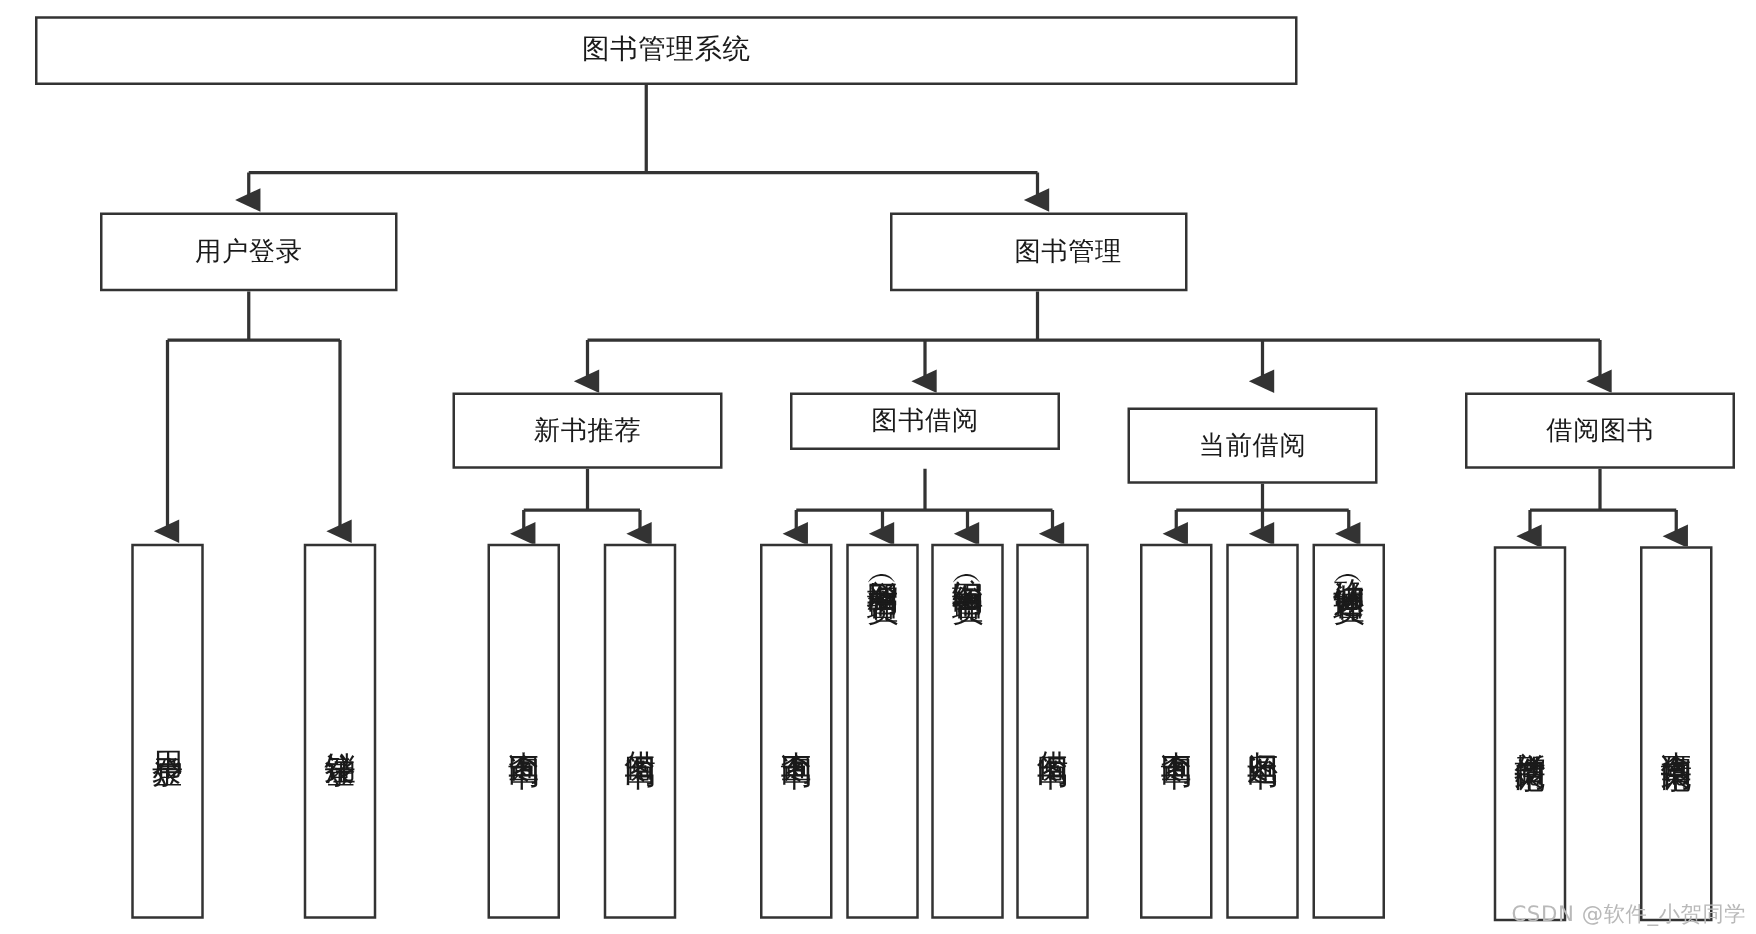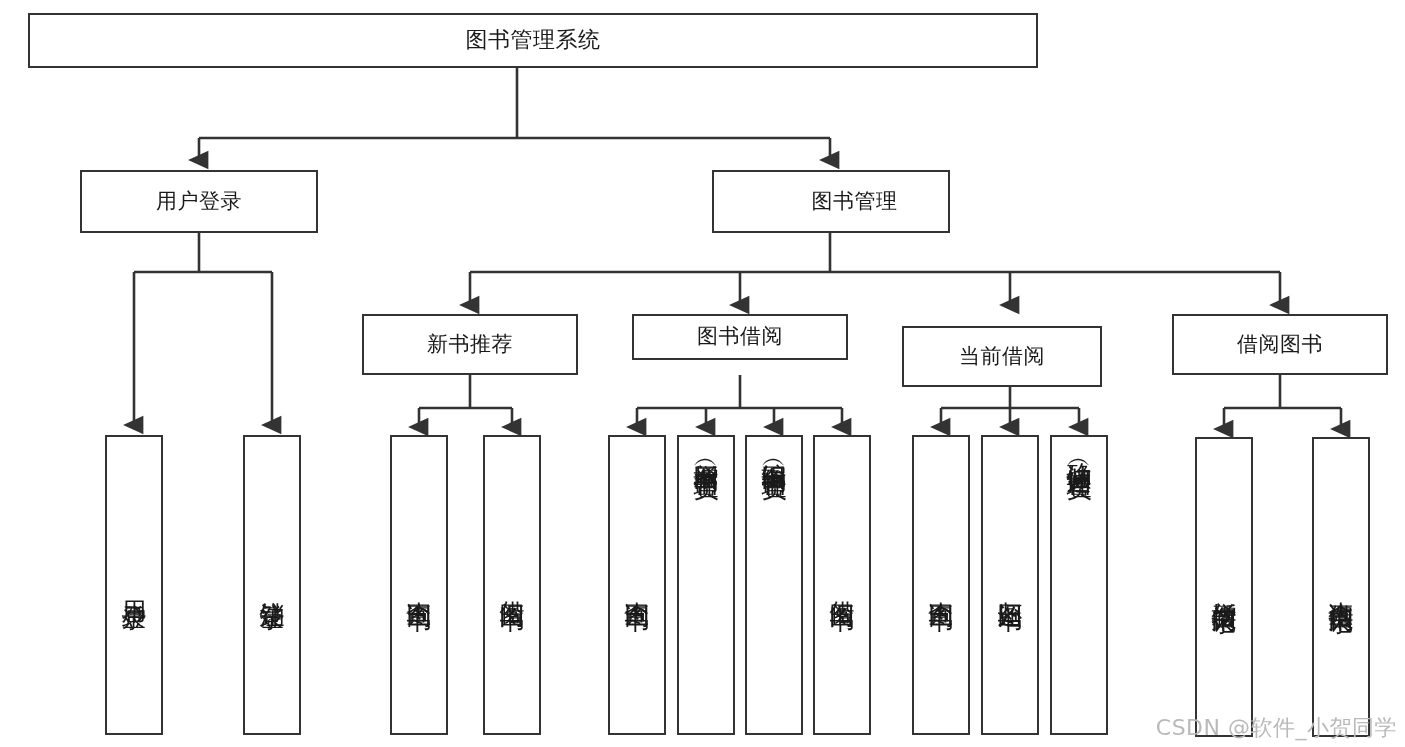--- a/index.html
+++ b/index.html
@@ -63,21 +63,21 @@
     letter-spacing: 2px;
   }
   .vert.centered {
     align-items: center;
     padding-top: 0;
   }
   #watermark {
     position: absolute;
     right: 8px;
     bottom: 4px;
-    font-size: 22px;
+    font-size: 17px;
     color: #b9b9b9;
     letter-spacing: 0.5px;
     white-space: nowrap;
     pointer-events: none;
   }
 </style>
 </head>
 <body>
 
 <div id="diagram-root">

